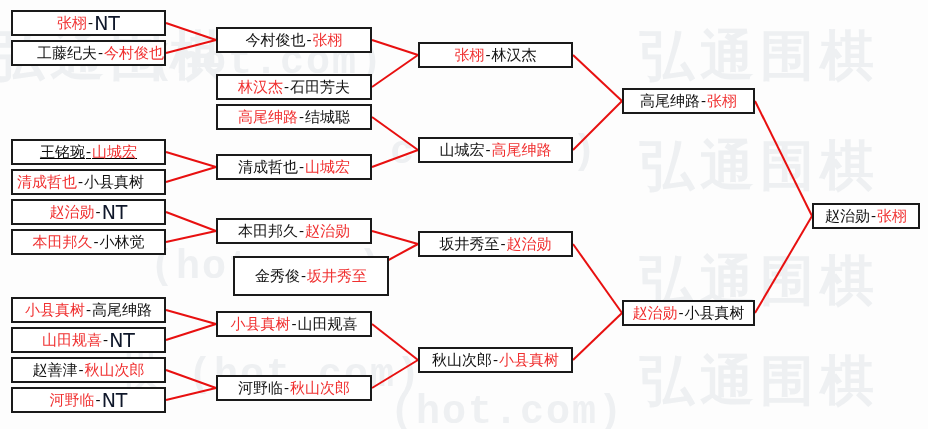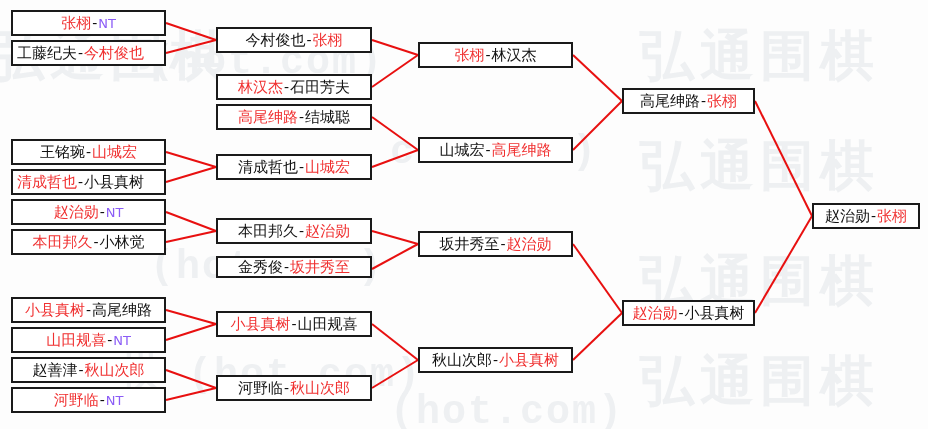--- a/index.html
+++ b/index.html
@@ -55,21 +55,21 @@
     font-size: 15px;
     line-height: 1;
     color: #000000;
     white-space: nowrap;
     overflow: hidden;
   }
   .node .seg { display: inline; }
   .node .win { color: #f03030; }
   .node .lose { color: #111111; }
   .node .dash { color: #111111; padding: 0 1px; }
-  .node .nt { color: #8b5cf6; font-family: "DejaVu Sans", "Liberation Sans", sans-serif; font-size: 13px; }
+  .node .nt { color: #0f172a; font-family: "DejaVu Sans", "Liberation Sans", sans-serif; font-size: 19px; }
 </style>
 </head>
 <body>
 
 <div id="root">
 
   <div id="watermark-layer">
       <div class="wm wm-cn" style="left: -10px; top: 20px;">弘通围棋</div>
       <div class="wm wm-cn" style="left: 640px; top: 20px;">弘通围棋</div>
       <div class="wm wm-cn" style="left: 640px; top: 130px;">弘通围棋</div>
@@ -108,26 +108,26 @@
       <line x1="755" y1="101" x2="812" y2="216" stroke="#e81010" stroke-width="2"></line>
       <line x1="755" y1="313" x2="812" y2="216" stroke="#e81010" stroke-width="2"></line>
     </svg>
 
   <div id="nodes">
       <div class="node" id="node-r1-m1" style="left: 11px; top: 10px; width: 155px; height: 26px;">
         <span class="seg win">张栩</span>
         <span class="dash">-</span>
         <span class="seg lose nt">NT</span>
       </div>
-      <div class="node" id="node-r1-m2" style="left: 11px; top: 40px; width: 155px; height: 26px; justify-content: flex-start; padding-left: 4px;">
+      <div class="node" id="node-r1-m2" style="left: 11px; top: 40px; width: 155px; height: 26px; justify-content: flex-end; padding-left: 4px;">
         <span class="seg lose">工藤纪夫</span>
         <span class="dash">-</span>
         <span class="seg win">今村俊也</span>
       </div>
-      <div class="node" id="node-r1-m3" style="left: 11px; top: 139px; width: 155px; height: 26px;">
+      <div class="node" id="node-r1-m3" style="left: 11px; top: 139px; width: 155px; height: 26px; text-decoration: underline;">
         <span class="seg lose">王铭琬</span>
         <span class="dash">-</span>
         <span class="seg win">山城宏</span>
       </div>
       <div class="node" id="node-r1-m4" style="left: 11px; top: 169px; width: 155px; height: 26px; justify-content: flex-start; padding-left: 4px;">
         <span class="seg win">清成哲也</span>
         <span class="dash">-</span>
         <span class="seg lose">小县真树</span>
       </div>
       <div class="node" id="node-r1-m5" style="left: 11px; top: 199px; width: 155px; height: 26px;">
@@ -178,21 +178,21 @@
       <div class="node" id="node-r2-m4" style="left: 216px; top: 154px; width: 156px; height: 26px;">
         <span class="seg lose">清成哲也</span>
         <span class="dash">-</span>
         <span class="seg win">山城宏</span>
       </div>
       <div class="node" id="node-r2-m5" style="left: 216px; top: 218px; width: 156px; height: 26px;">
         <span class="seg lose">本田邦久</span>
         <span class="dash">-</span>
         <span class="seg win">赵治勋</span>
       </div>
-      <div class="node" id="node-r2-m6" style="left: 216px; top: 256px; width: 156px; height: 22px;">
+      <div class="node" id="node-r2-m6" style="left: 233px; top: 256px; width: 156px; height: 40px;">
         <span class="seg lose">金秀俊</span>
         <span class="dash">-</span>
         <span class="seg win">坂井秀至</span>
       </div>
       <div class="node" id="node-r2-m7" style="left: 216px; top: 311px; width: 156px; height: 26px;">
         <span class="seg win">小县真树</span>
         <span class="dash">-</span>
         <span class="seg lose">山田规喜</span>
       </div>
       <div class="node" id="node-r2-m8" style="left: 216px; top: 375px; width: 156px; height: 26px;">

